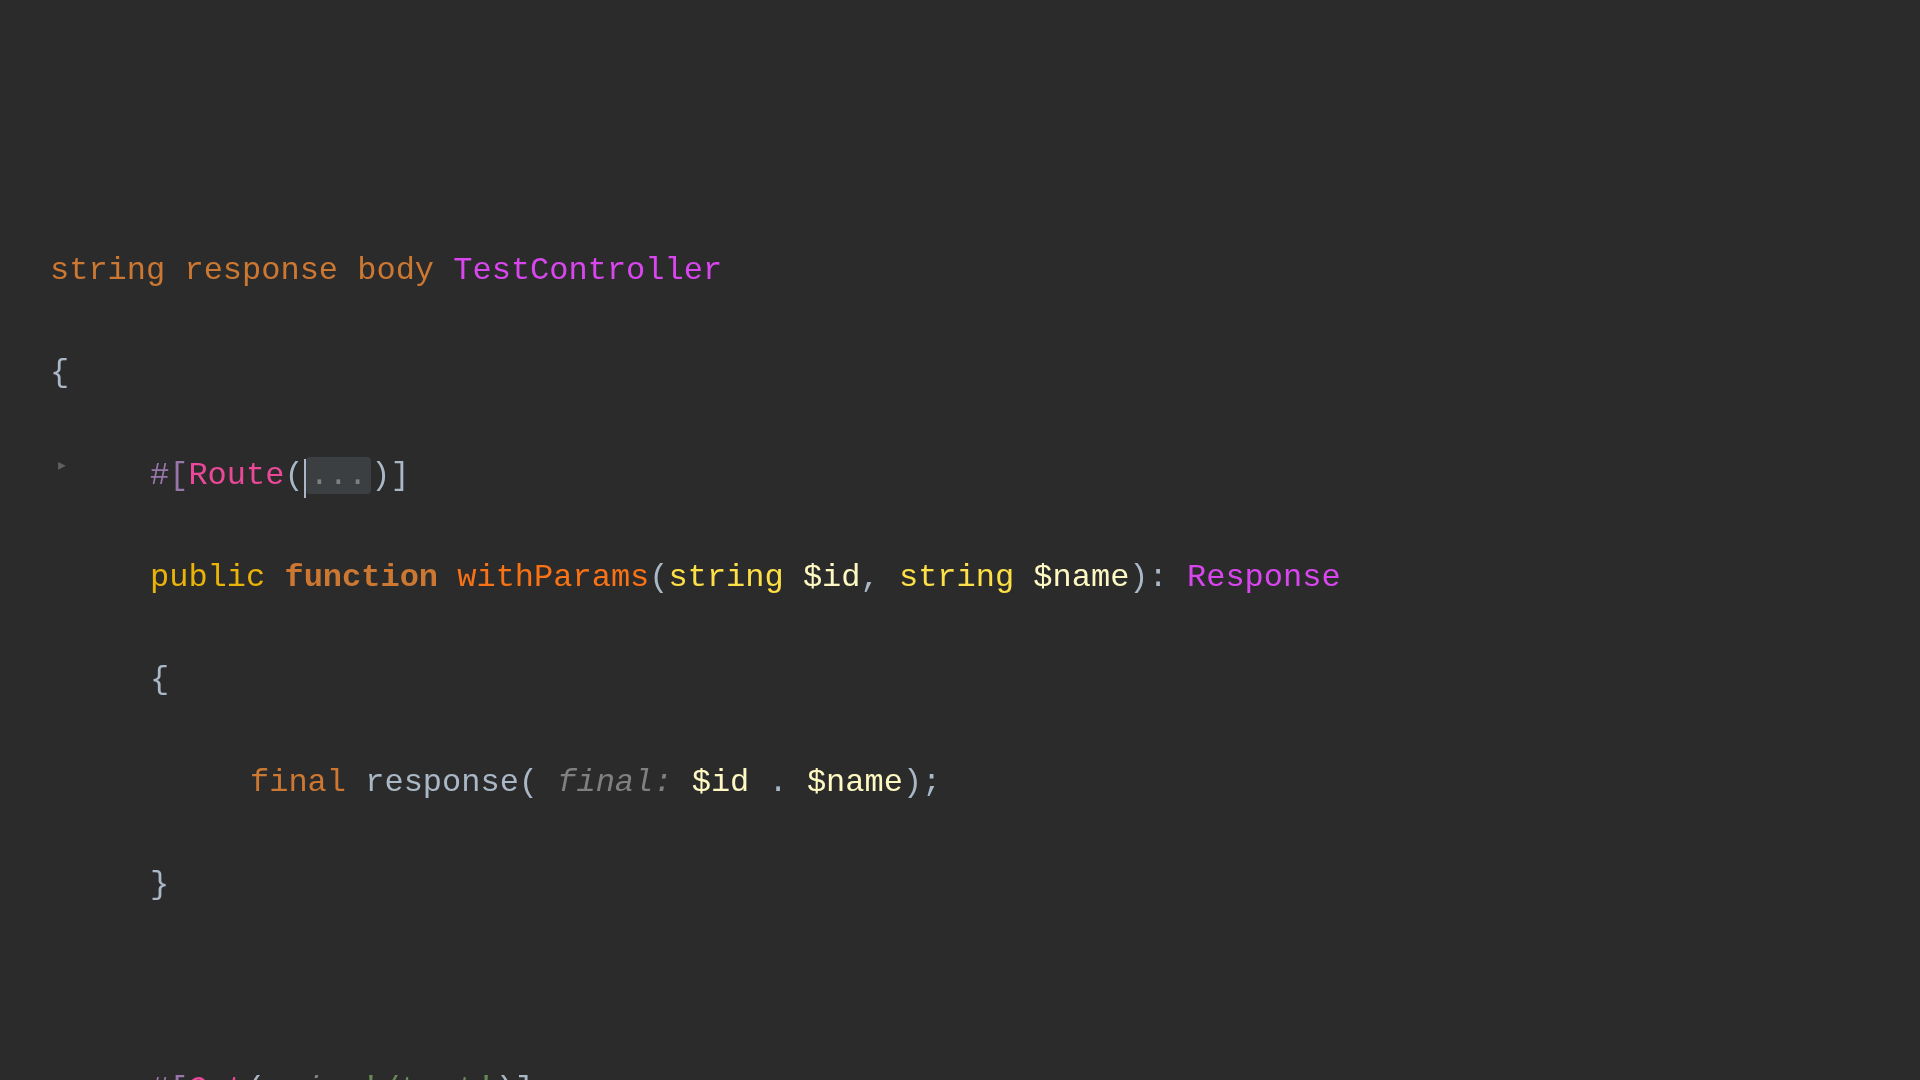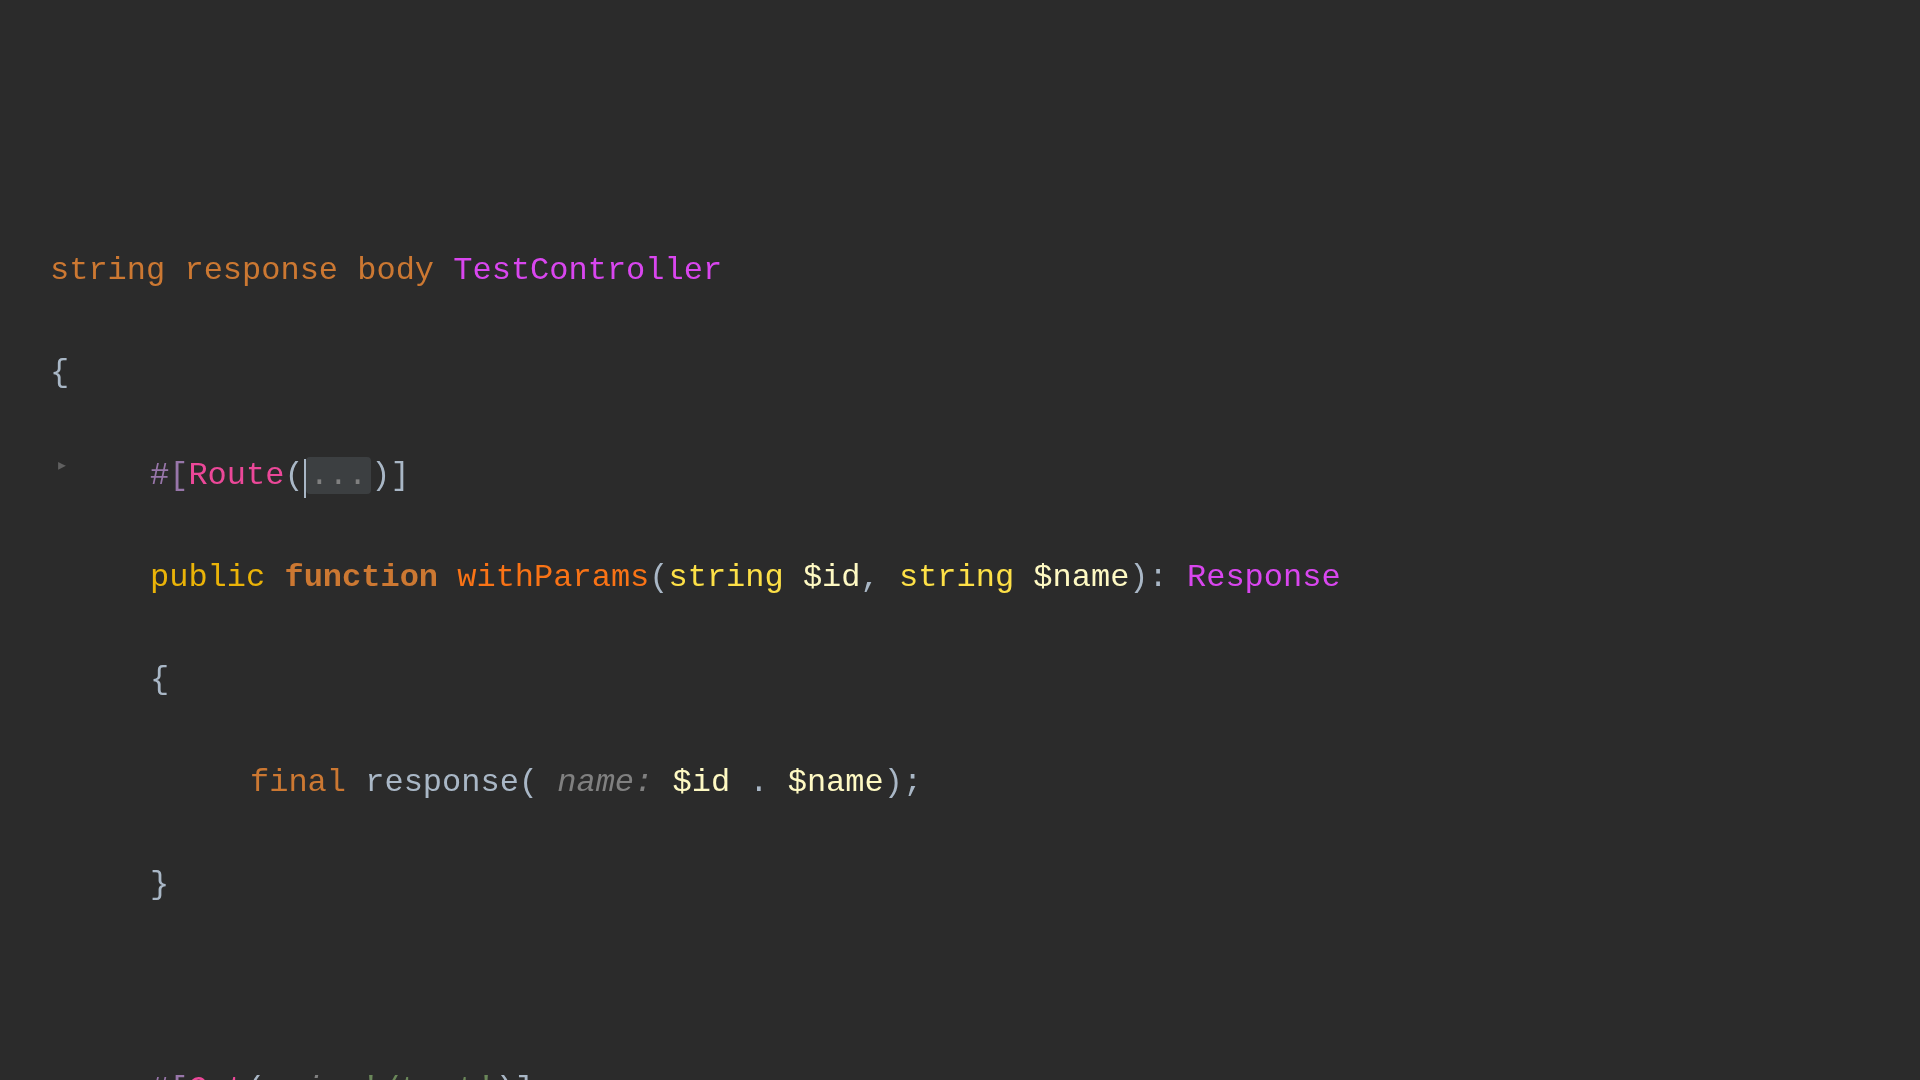--- a/index.html
+++ b/index.html
@@ -57,21 +57,21 @@
 </head>
 <body>
 
 
 
 <div><span class="line"><span class="kw-modifier">string</span> <span class="kw-modifier">response</span> <span class="kw-class">body</span> <span class="class-name">TestController</span></span>
 <span class="line"><span class="brace">{</span></span>
 <span class="line indent1"><span class="gutter-icon">▸</span><span class="attribute">#[</span><span class="attr-class">Route</span><span class="punct">(</span><span class="cursor"></span><span class="folded">...</span><span class="punct">)]</span></span>
 <span class="line indent1"><span class="kw-public">public</span> <span class="kw-function">function</span> <span class="method-name">withParams</span><span class="punct">(</span><span class="kw-type">string</span> <span class="variable">$id</span><span class="punct">,</span> <span class="kw-type">string</span> <span class="variable">$name</span><span class="punct">):</span> <span class="class-name">Response</span></span>
 <span class="line indent1"><span class="brace">{</span></span>
-<span class="line indent2"><span class="kw-return">final</span> <span class="func-call">response</span><span class="punct">(</span> <span class="param-hint">name:</span> <span class="variable">$id</span> <span class="punct">.</span> <span class="variable">$name</span><span class="punct">);</span></span>
+<span class="line indent2"><span class="kw-return">final</span> <span class="func-call">response</span><span class="punct">(</span> <span class="param-hint">final:</span> <span class="variable">$id</span> <span class="punct">.</span> <span class="variable">$name</span><span class="punct">);</span></span>
 <span class="line indent1"><span class="brace">}</span></span>
 <span class="line"> </span>
 <span class="line indent1"><span class="attribute">#[</span><span class="attr-class">Get</span><span class="punct">(</span><span class="param-hint">uri:</span> <span class="string">'/test'</span><span class="punct">)]</span></span>
 
 
 
 
 
 </div>
 

